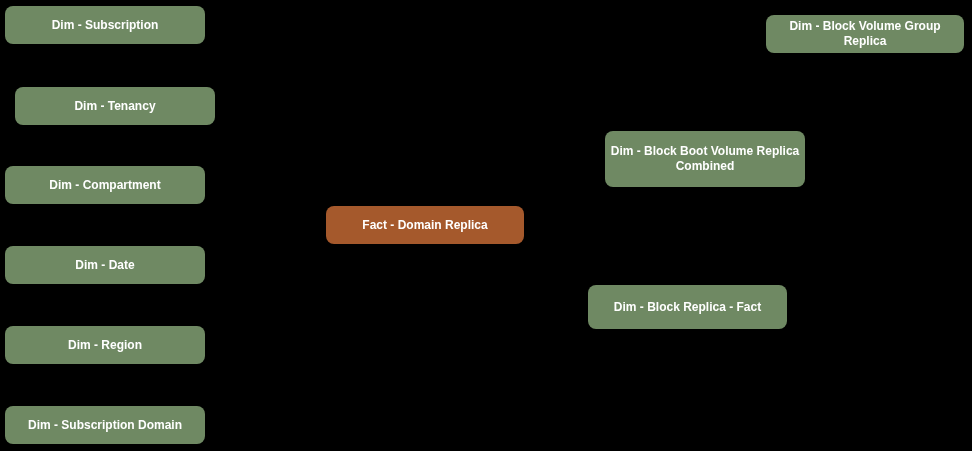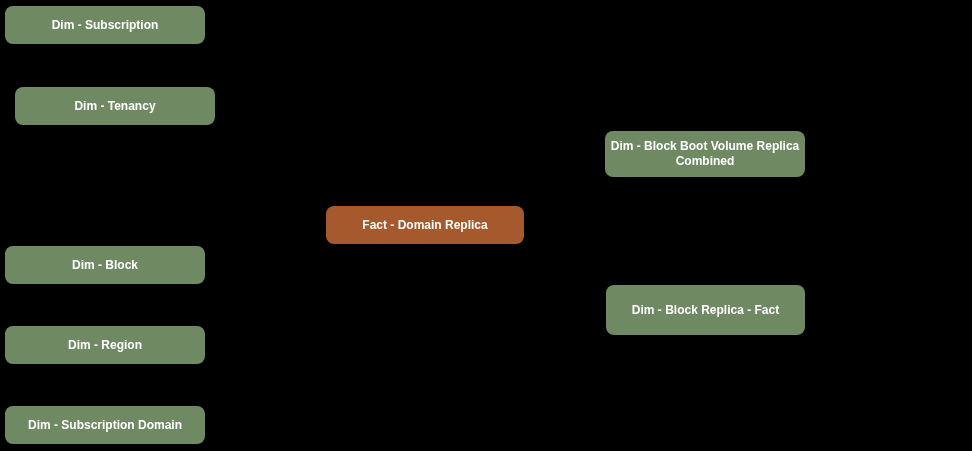--- a/index.html
+++ b/index.html
@@ -38,38 +38,40 @@
 
   
   .n-subscription { left: 5px;   top: 6px;   }
   .n-tenancy      { left: 5px;   top: 87px; margin-left: 10px;  }
   .n-compartment  { left: 5px;   top: 166px; }
   .n-date         { left: 5px;   top: 246px; }
   .n-region       { left: 5px;   top: 326px; }
   .n-availability { left: 5px;   top: 406px; }
   .n-fact         { left: 326px; top: 206px; width: 198px; }
   .n-bvgr         { left: 766px; top: 15px;  width: 198px; }
-  .n-bbvrc        { left: 605px; top: 131px; width: 200px; height: 46px; }
-  .n-brf          { left: 606px; top: 285px; width: 199px; height: 50px; }
+  .n-bbvrc        { left: 605px; top: 131px; width: 200px; height: 56px; }
+  .n-brf          { left: 588px; top: 285px; width: 199px; height: 44px; }
 </style>
 </head>
 <body>
 
 <div class="stage">
   <div class="node dim n-subscription">Dim - Subscription</div>
 
   <div class="node dim n-tenancy">Dim - Tenancy</div>
 
+  <div class="node dim n-compartment">Dim - Compartment</div>
 
-  <div class="node dim n-date">Dim - Block</div>
+  <div class="node dim n-date">Dim - Date</div>
 
   <div class="node dim n-region">Dim - Region</div>
 
   <div class="node dim n-availability">Dim - Subscription Domain</div>
 
   <div class="node fact n-fact">Fact - Domain Replica</div>
 
+  <div class="node dim n-bvgr">Dim - Block Volume Group Replica</div>
 
   <div class="node dim n-bbvrc">Dim - Block Boot Volume Replica
 Combined</div>
 
   <div class="node dim n-brf">Dim - Block Replica - Fact</div>
 </div>
 
 </body></html>

